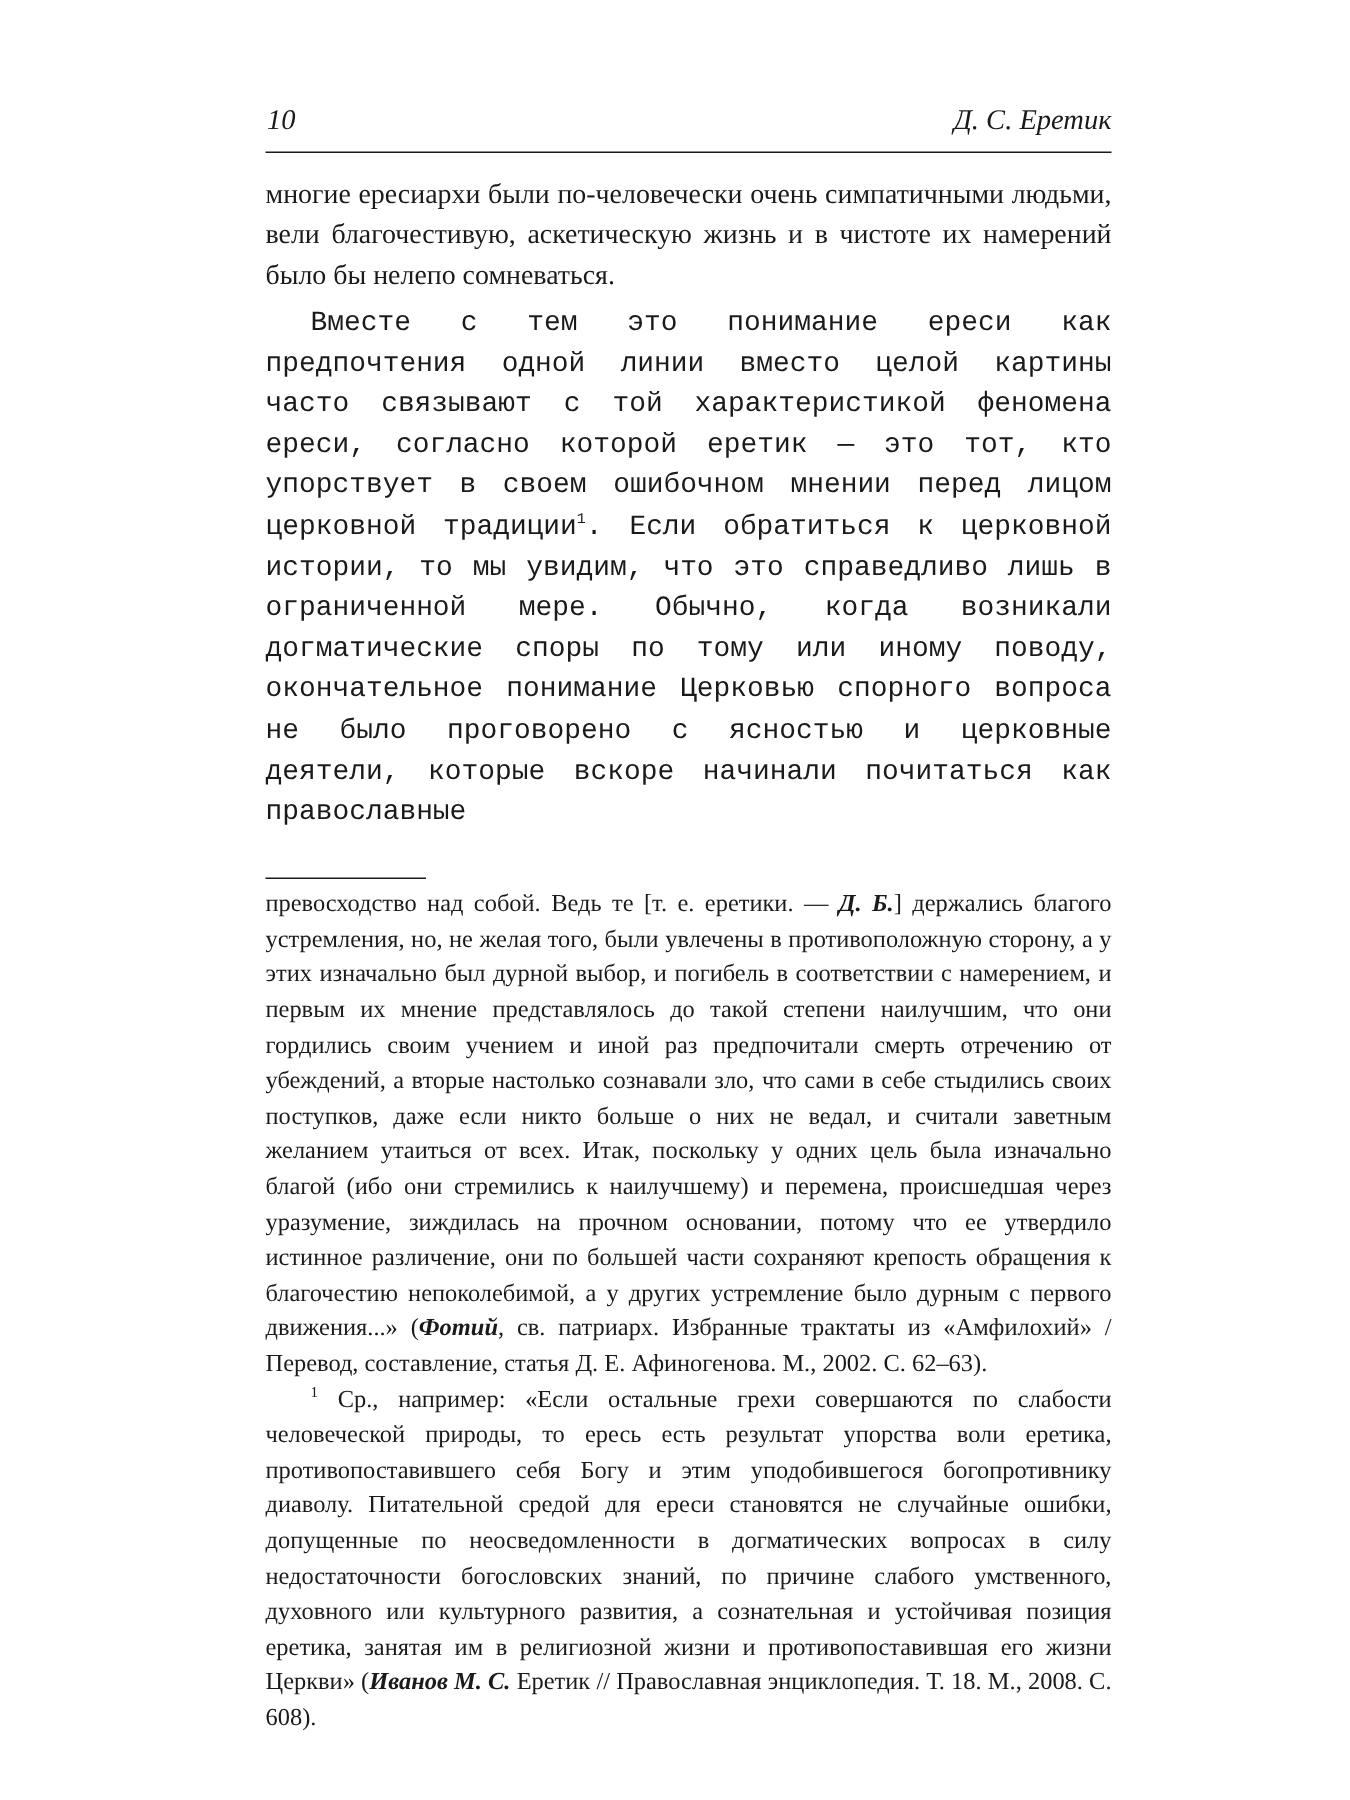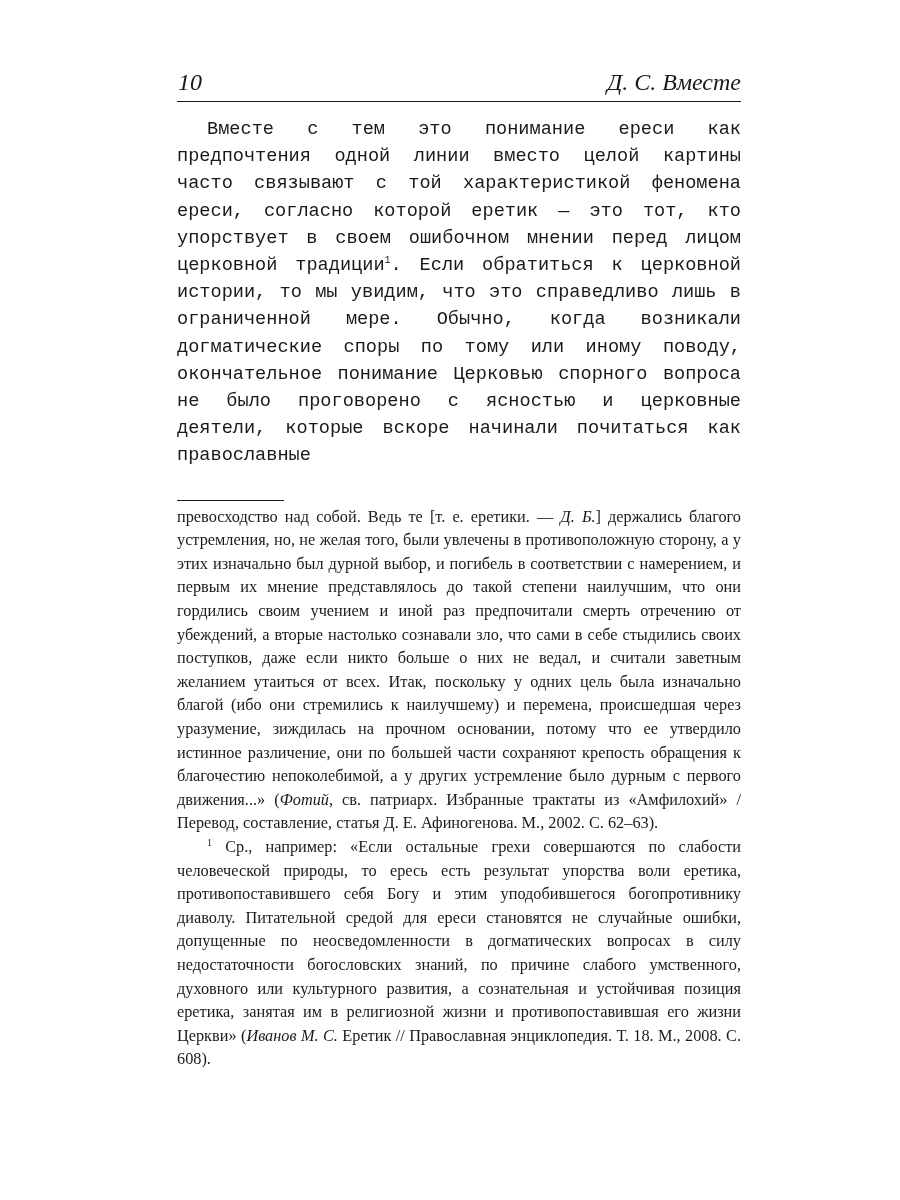--- a/index.html
+++ b/index.html
@@ -17,23 +17,23 @@
     }
     .page {
       position: absolute;
       left: 177px;
       top: 70px;
       width: 564px;
     }
     .running-head {
       display: flex;
       justify-content: space-between;
-      align-items: flex-end;
+      align-items: flex-start;
       font-style: italic;
-      font-size: 24px;
+      font-size: 19px;
       line-height: 22px;
       padding-bottom: 8px;
       border-bottom: 1.5px solid #1a1a1a;
       height: 23px;
     }
     .running-head .page-num {
       padding-left: 1px;
     }
     .main-text {
       margin-top: 14px;
@@ -64,33 +64,34 @@
       margin: 0;
     }
     .footnotes p.fn {
       text-indent: 30px;
     }
     sup {
       font-size: 10px;
       line-height: 0;
       vertical-align: super;
     }
-    i { font-style: italic; }
+    i { font-style: italic; font-weight: bold; }
   </style>
 </head>
 <body>
 
 <div class="page">
 
   <div class="running-head">
     <span class="page-num">10</span>
-    <span class="author">Д. С. Вместе</span>
+    <span class="author">Д. С. Еретик</span>
   </div>
 
   <div class="main-text">
+    <p>многие ересиархи были по-человечески очень симпатичными людьми, вели благочестивую, аскетическую жизнь и в чистоте их намерений было бы нелепо сомневаться.</p>
     <p class="indent"><span>Вместе с тем это понимание ереси как предпочтения одной линии вместо целой картины часто связывают с той характеристикой феномена ереси, согласно которой еретик — это тот, кто упорствует в своем ошибочном мнении перед лицом церковной традиции</span><sup>1</sup><span>. Если обратиться к церковной истории, то мы увидим, что это справедливо лишь в ограниченной мере. Обычно, когда возникали догматические споры по тому или иному поводу, окончательное понимание Церковью спорного вопроса не было проговорено с ясностью и церковные деятели, которые вскоре начинали почитаться как православные</span></p>
   </div>
 
   <div class="fn-rule"></div>
 
   <div class="footnotes">
     <p><span>превосходство над собой. Ведь те [т. е. еретики. — </span><i>Д. Б.</i><span>] держались благого устремления, но, не желая того, были увлечены в противоположную сторону, а у этих изначально был дурной выбор, и погибель в соответствии с намерением, и первым их мнение представлялось до такой степени наилучшим, что они гордились своим учением и иной раз предпочитали смерть отречению от убеждений, а вторые настолько сознавали зло, что сами в себе стыдились своих поступков, даже если никто больше о них не ведал, и считали заветным желанием утаиться от всех. Итак, поскольку у одних цель была изначально благой (ибо они стремились к наилучшему) и перемена, происшедшая через уразумение, зиждилась на прочном основании, потому что ее утвердило истинное различение, они по большей части сохраняют крепость обращения к благочестию непоколебимой, а у других устремление было дурным с первого движения...» (</span><i>Фотий</i><span>, св. патриарх. Избранные трактаты из «Амфилохий» / Перевод, составление, статья Д. Е. Афиногенова. М., 2002. С. 62–63).</span></p>
     <p class="fn"><sup>1</sup><span> Ср., например: «Если остальные грехи совершаются по слабости человеческой природы, то ересь есть результат упорства воли еретика, противопоставившего себя Богу и этим уподобившегося богопротивнику диаволу. Питательной средой для ереси становятся не случайные ошибки, допущенные по неосведомленности в догматических вопросах в силу недостаточности богословских знаний, по причине слабого умственного, духовного или культурного развития, а сознательная и устойчивая позиция еретика, занятая им в религиозной жизни и противопоставившая его жизни Церкви» (</span><i>Иванов М. С.</i><span> Еретик // Православная энциклопедия. Т. 18. М., 2008. С. 608).</span></p>
   </div>
 

